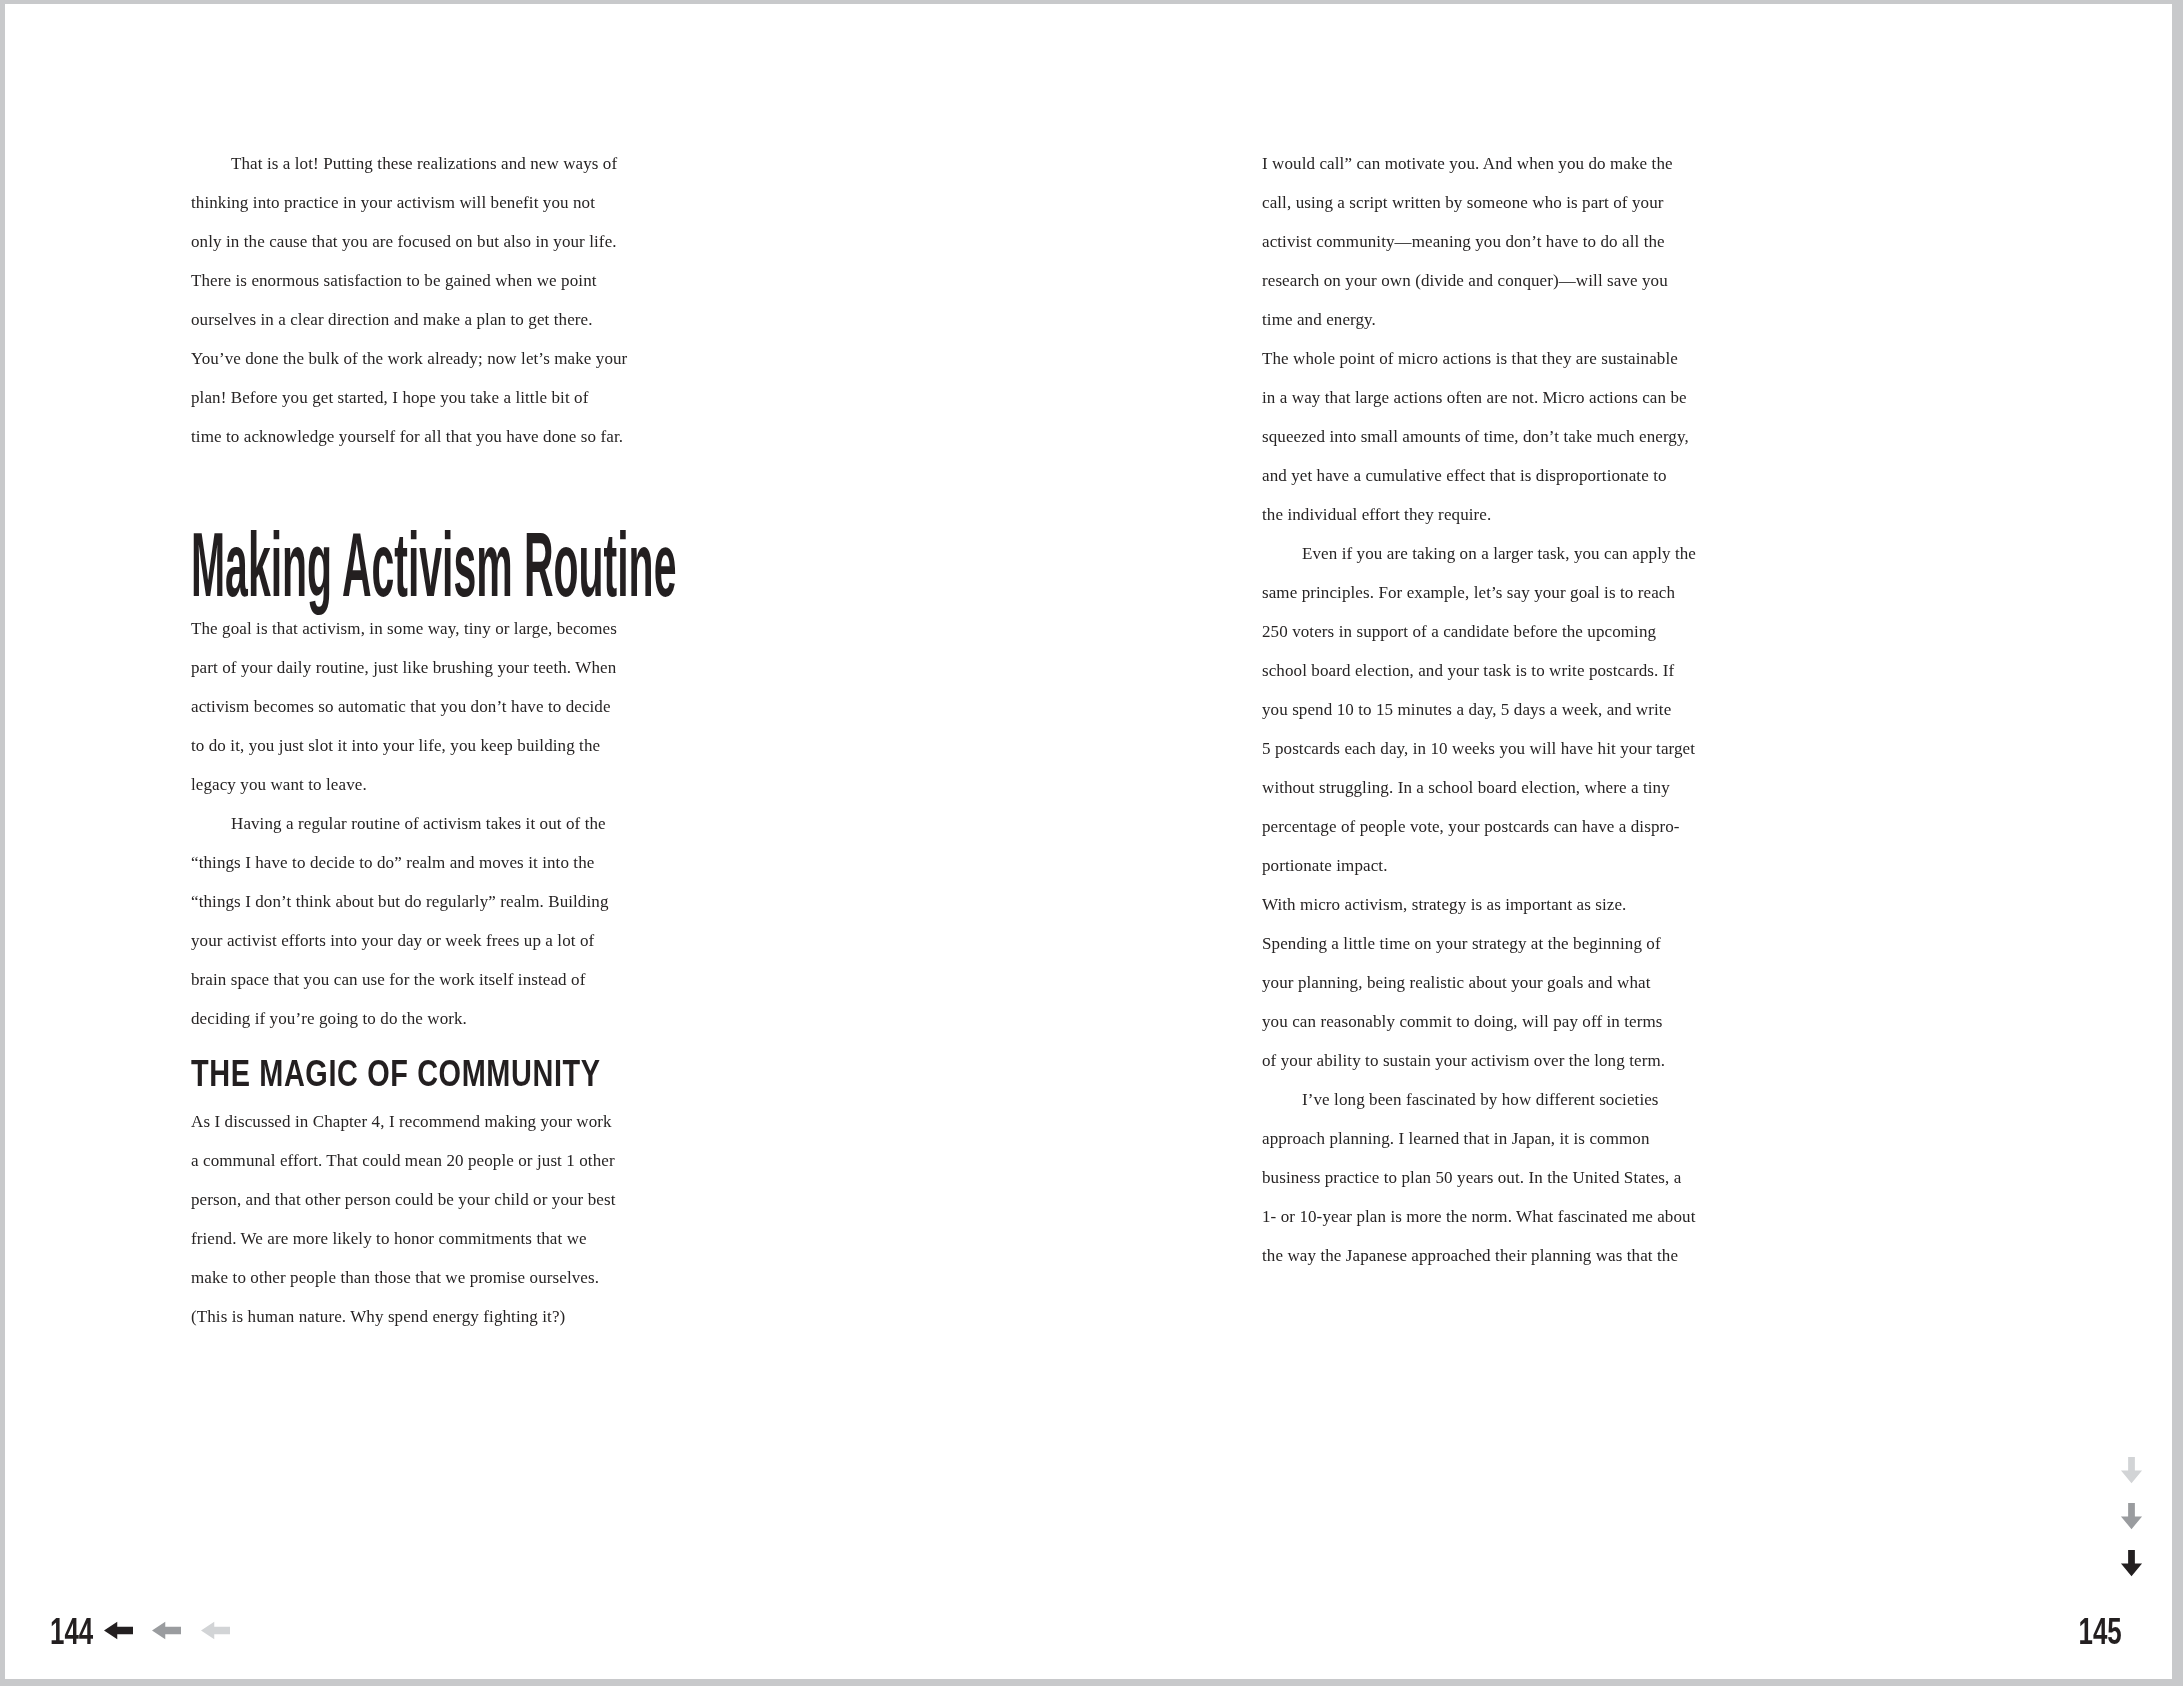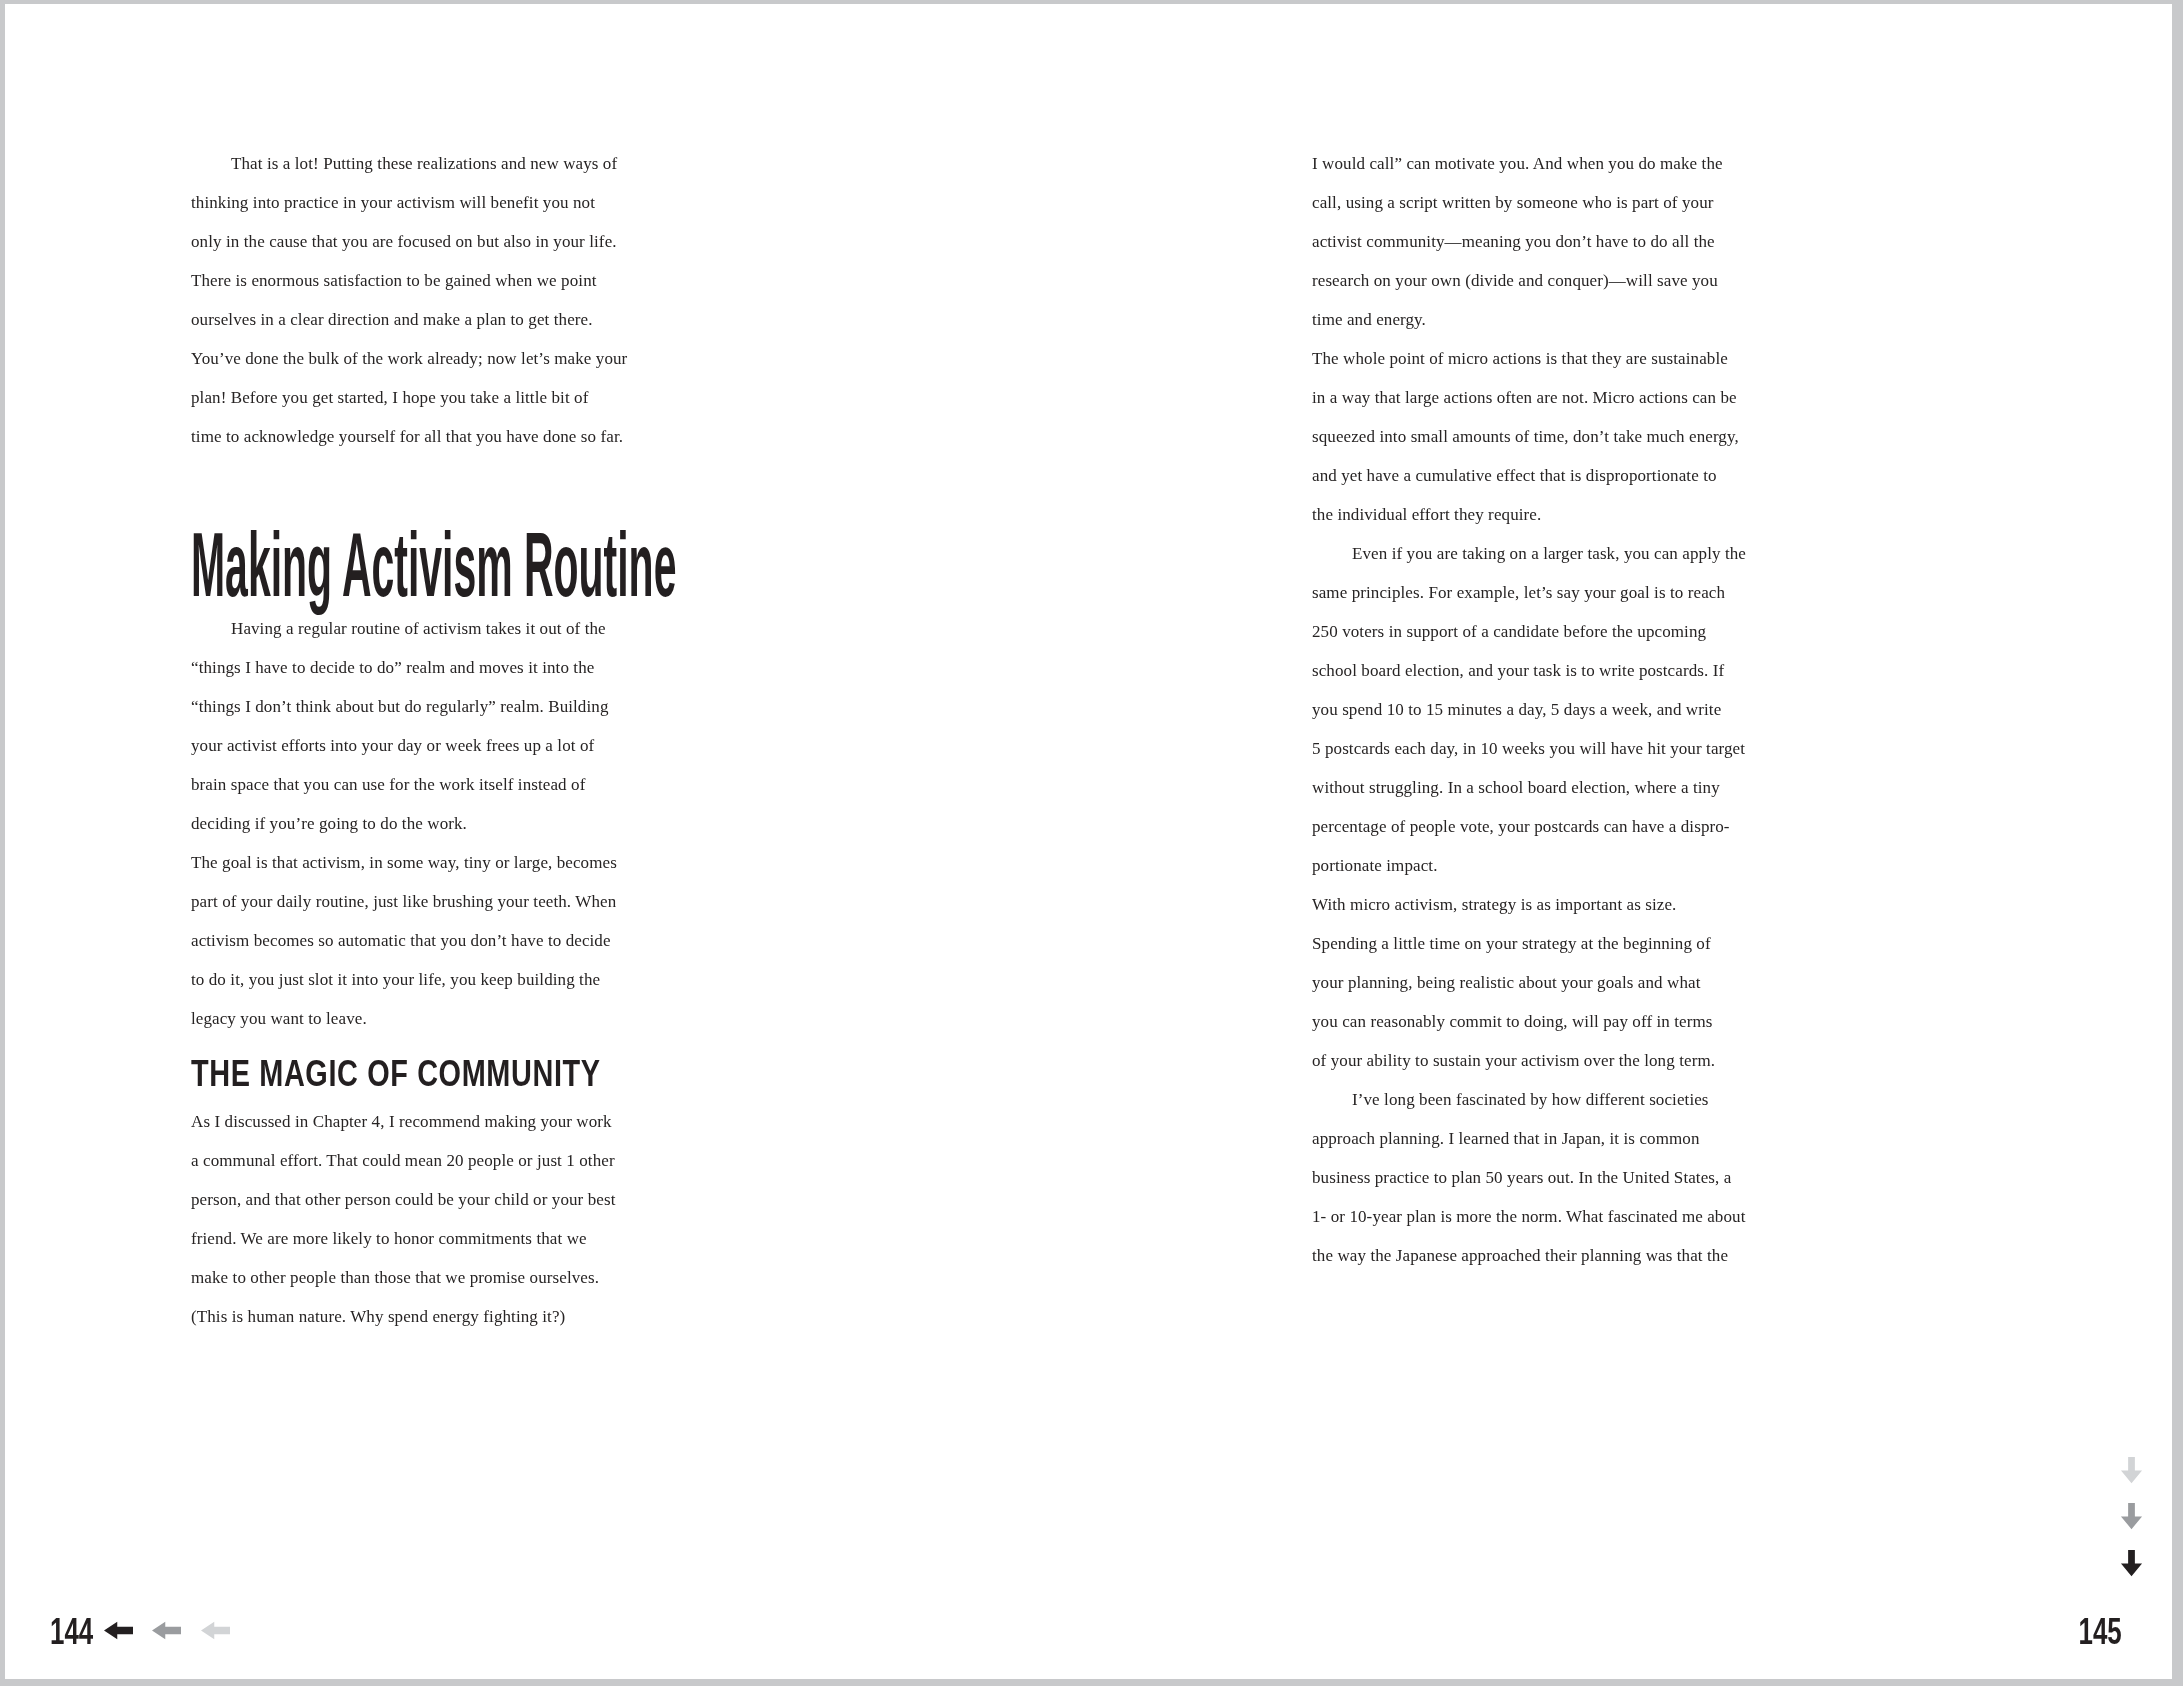--- a/index.html
+++ b/index.html
@@ -13,21 +13,21 @@
   .sheet {
     position: absolute;
     left: 5px; top: 4.2px; right: 11px; bottom: 8.4px;
     background: #ffffff;
   }
   .col {
     position: absolute;
     top: 140px;
   }
   .col-left  { left: 186px;  width: 848px; }
-  .col-right { left: 1307px; width: 848px; }
+  .col-right { left: 1257px; width: 848px; }
   p.body {
     margin: 0;
     font-size: 17px;
     line-height: 39px;
     color: #272424;
     white-space: pre-line;
     letter-spacing: 0.1px;
   }
   p.indent { text-indent: 40px; }
   .h1 {
@@ -111,31 +111,31 @@
 thinking into practice in your activism will benefit you not
 only in the cause that you are focused on but also in your life.
 There is enormous satisfaction to be gained when we point
 ourselves in a clear direction and make a plan to get there.
 You’ve done the bulk of the work already; now let’s make your
 plan! Before you get started, I hope you take a little bit of
 time to acknowledge yourself for all that you have done so far.</p>
     <div class="h1">
       <span class="cond">Making Activism Routine</span>
     </div>
+    <p class="body">The goal is that activism, in some way, tiny or large, becomes
+part of your daily routine, just like brushing your teeth. When
+activism becomes so automatic that you don’t have to decide
+to do it, you just slot it into your life, you keep building the
+legacy you want to leave.</p>
     <p class="body indent">Having a regular routine of activism takes it out of the
 “things I have to decide to do” realm and moves it into the
 “things I don’t think about but do regularly” realm. Building
 your activist efforts into your day or week frees up a lot of
 brain space that you can use for the work itself instead of
 deciding if you’re going to do the work.</p>
-    <p class="body">The goal is that activism, in some way, tiny or large, becomes
-part of your daily routine, just like brushing your teeth. When
-activism becomes so automatic that you don’t have to decide
-to do it, you just slot it into your life, you keep building the
-legacy you want to leave.</p>
     <div class="h2">
       <span class="cond">THE MAGIC OF COMMUNITY</span>
     </div>
     <p class="body">As I discussed in Chapter 4, I recommend making your work
 a communal effort. That could mean 20 people or just 1 other
 person, and that other person could be your child or your best
 friend. We are more likely to honor commitments that we
 make to other people than those that we promise ourselves.
 (This is human nature. Why spend energy fighting it?)</p>
   </div>

